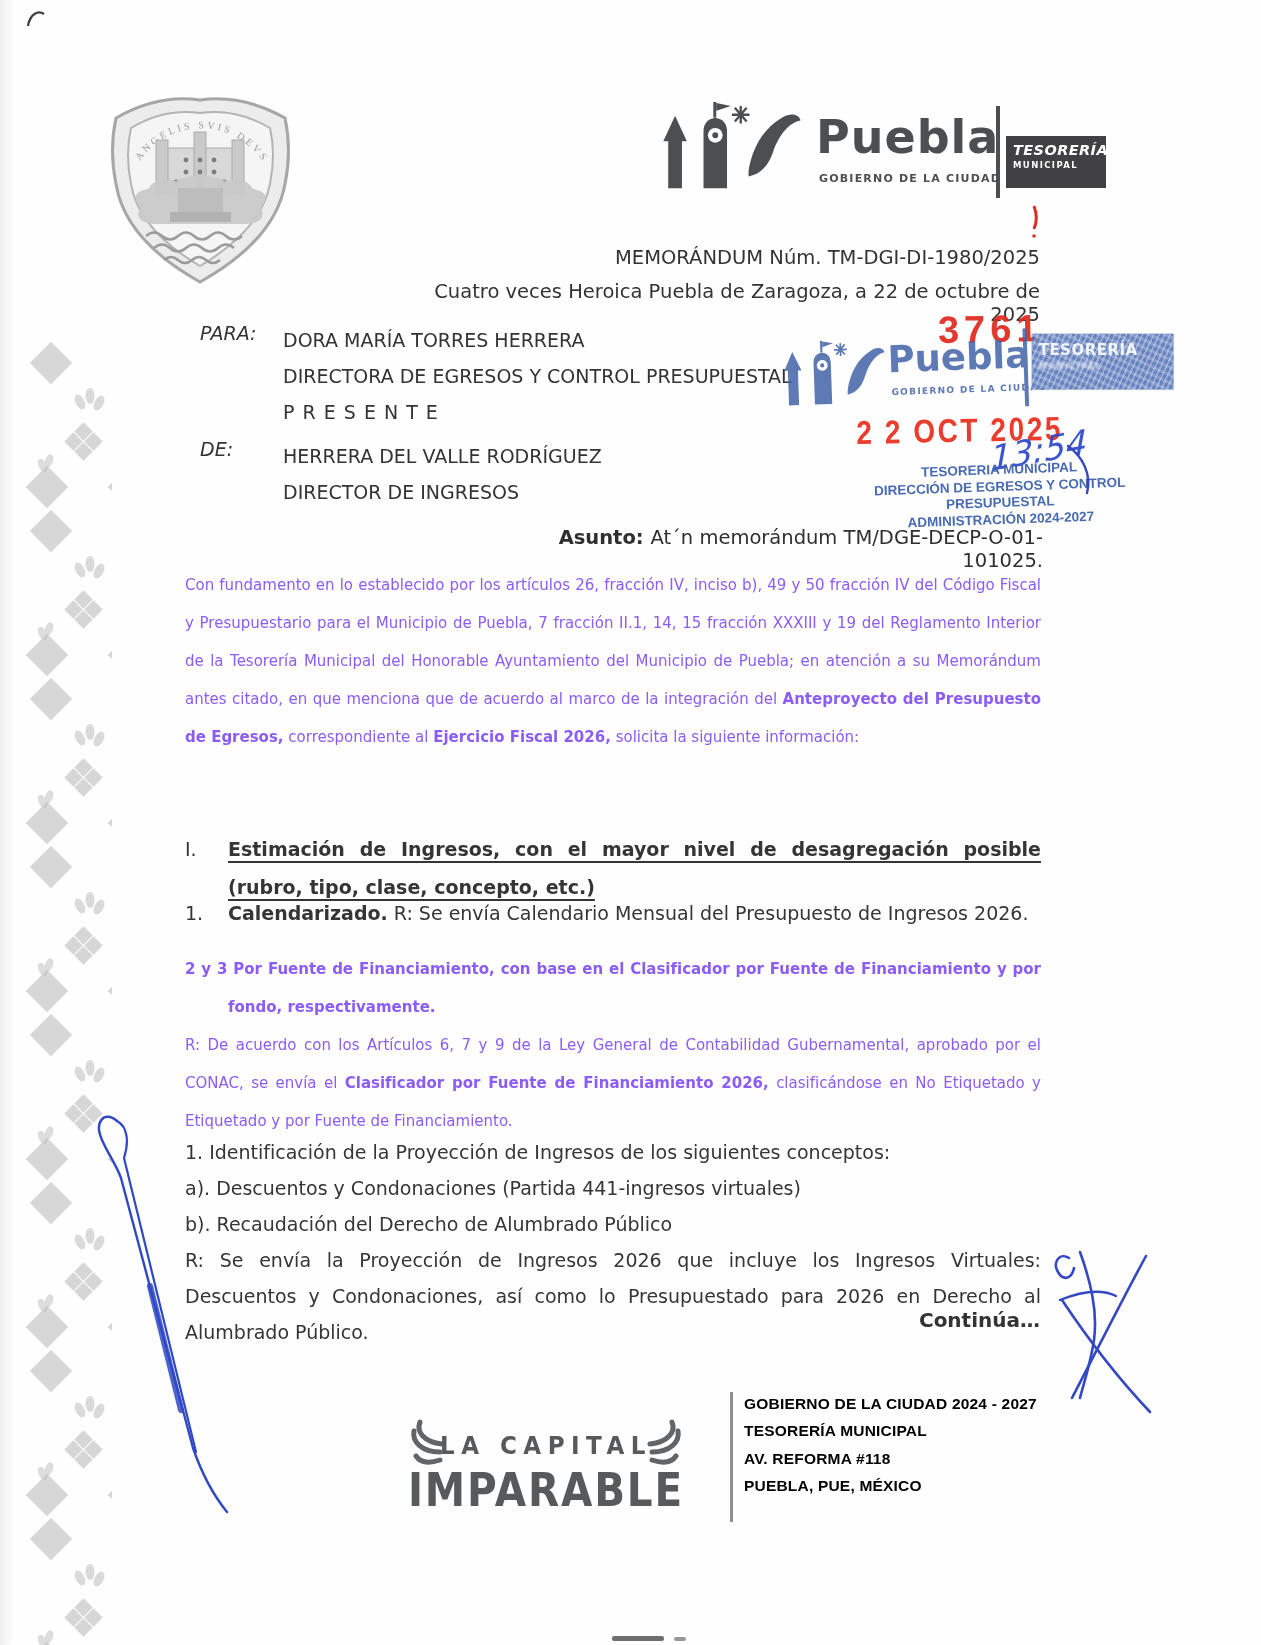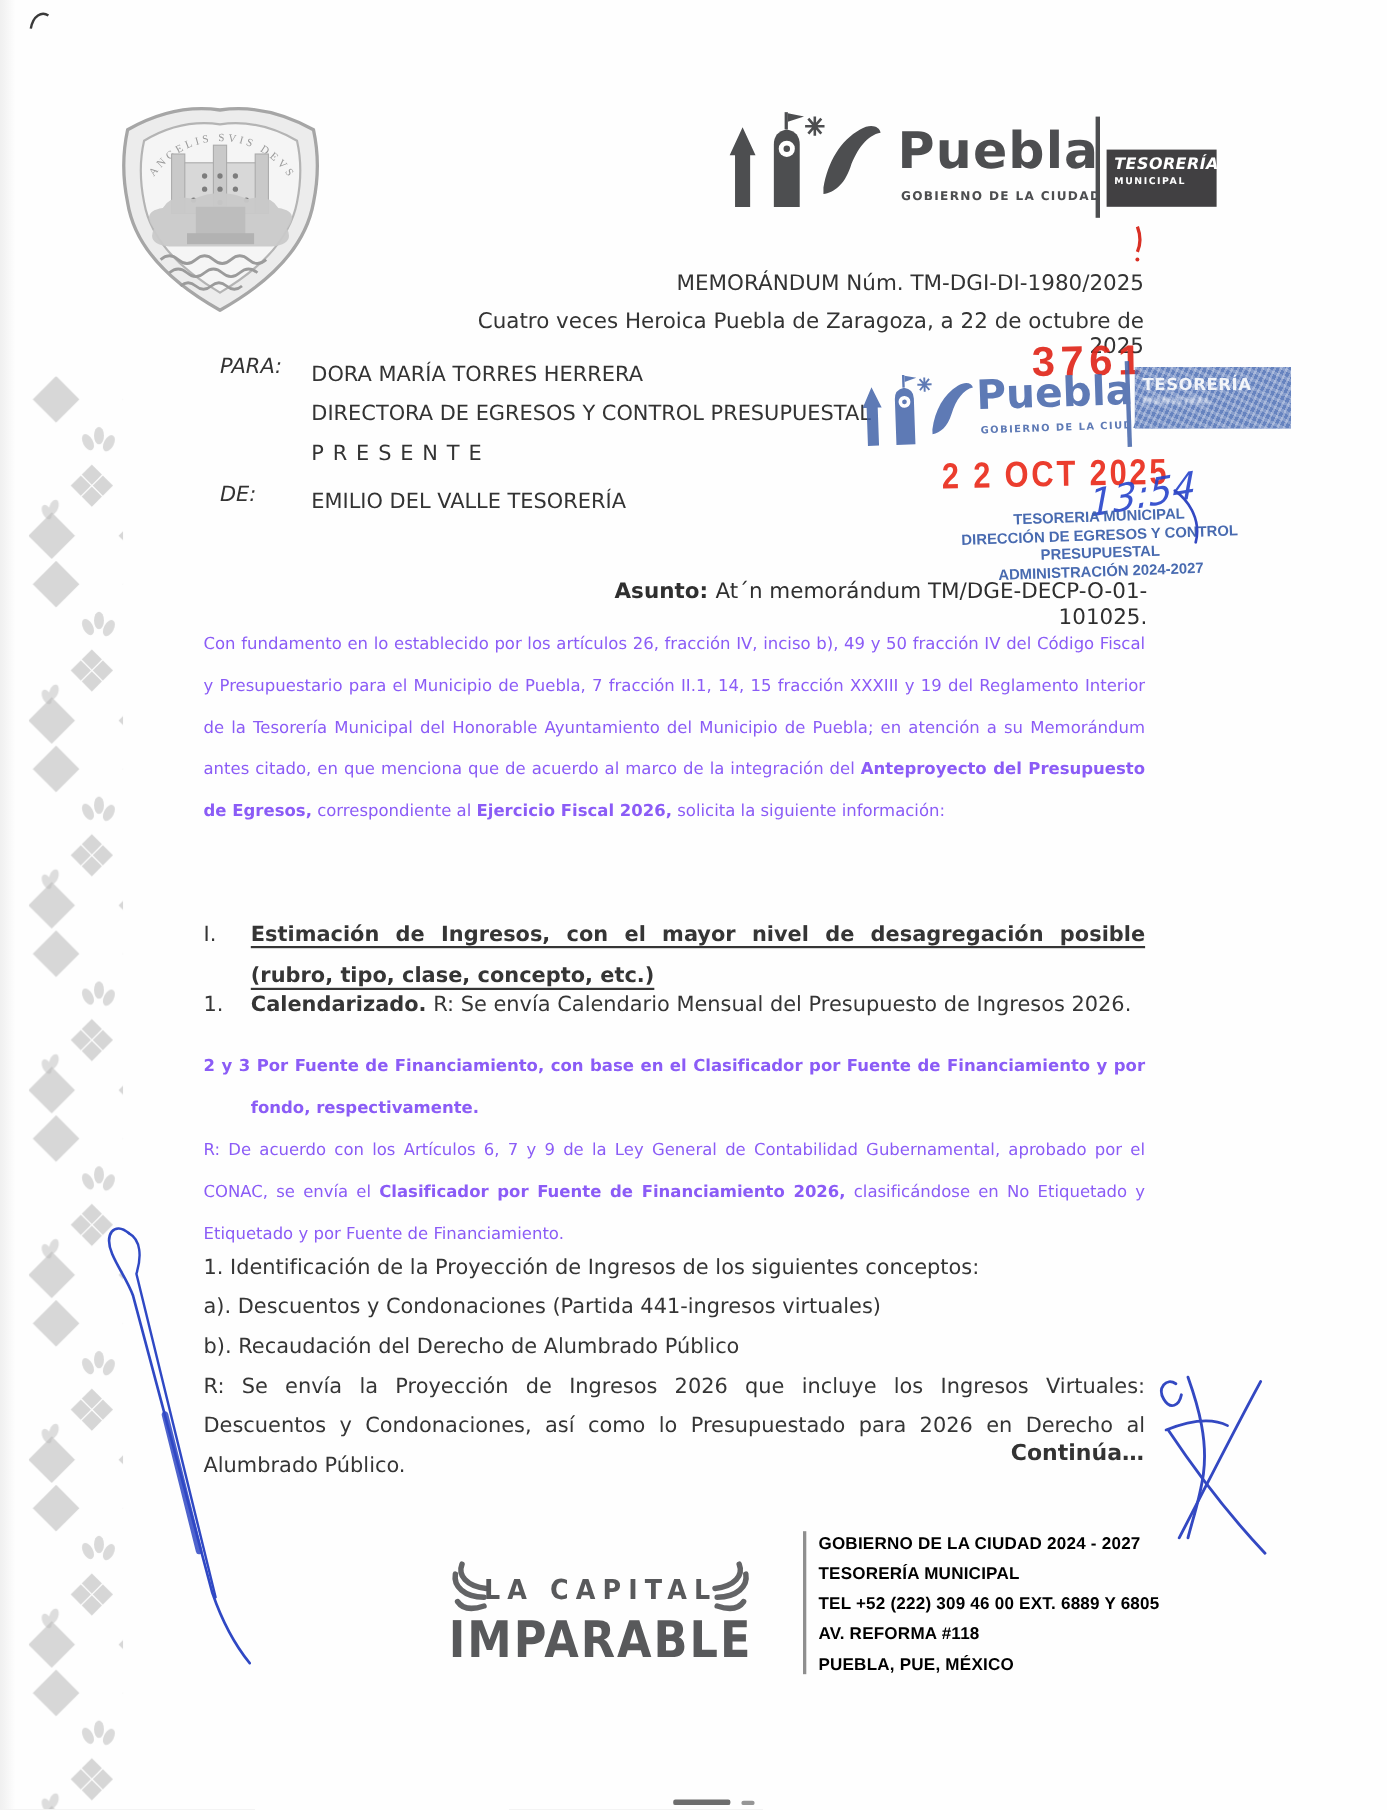--- a/index.html
+++ b/index.html
@@ -176,21 +176,22 @@
 
   <div class="abs addr-label" style="left:200px;top:322px;">PARA:</div>
   <div class="abs addr-lines" style="left:283px;top:322px;">
     <div>DORA MARÍA TORRES HERRERA</div>
     <div>DIRECTORA DE EGRESOS Y CONTROL PRESUPUESTAL</div>
     <div class="present">P R E S E N T E</div>
   </div>
 
   <div class="abs addr-label" style="left:200px;top:438px;">DE:</div>
   <div class="abs addr-lines" style="left:283px;top:438px;">
-    <div>EMILIO DEL VALLE TESORERÍA</div>
+    <div>HERRERA DEL VALLE RODRÍGUEZ</div>
+    <div>DIRECTOR DE INGRESOS</div>
   </div>
 
   <div class="abs stamp-folio">3761</div>
   <div class="abs stamp-logo">
     <svg class="skyline" viewBox="0 0 150 100">
       <g fill="currentColor">
         <path d="M14,90 L14,42 L9,42 L21,16 L33,42 L28,42 L28,90 Z"></path>
         <path d="M50,90 L50,32 Q50,20 62,18 Q74,20 74,32 L74,90 Z"></path>
         <circle cx="62" cy="36" r="7.5" fill="#fff"></circle>
         <circle cx="62" cy="36" r="3" fill="currentColor"></circle>
@@ -254,21 +255,20 @@
       <path d="M256,38 C274,38 284,28 282,17"></path>
       <path d="M256,46 C268,50 276,48 280,42"></path>
     </g>
     <text x="150" y="40" text-anchor="middle" font-family="DejaVu Sans,sans-serif" font-size="25" font-weight="bold" letter-spacing="7" fill="#58595b" textLength="212" lengthAdjust="spacingAndGlyphs">LA CAPITAL</text>
     <text x="150" y="92" text-anchor="middle" font-family="DejaVu Sans,sans-serif" font-size="46" font-weight="bold" letter-spacing="2" fill="#58595b" textLength="276" lengthAdjust="spacingAndGlyphs">IMPARABLE</text>
   </svg>
   <div class="abs footer-divider"></div>
   <div class="abs footer-lines">
     <div>GOBIERNO DE LA CIUDAD 2024 - 2027</div>
     <div>TESORERÍA MUNICIPAL</div>
-    <div>TEL +52 (222) 309 46 00 EXT. 6889 Y 6805</div>
     <div>AV. REFORMA #118</div>
     <div>PUEBLA, PUE, MÉXICO</div>
   </div>
 
   <svg class="overlay" viewBox="0 0 1261 1645">
     <g stroke="#2f48c4" fill="none" stroke-linecap="round">
       <path d="M117,1121 C104,1110 94,1122 102,1140 C108,1154 116,1164 121,1178 L193,1448 C203,1477 214,1496 227,1512" stroke-width="2.4"></path>
       <path d="M117,1121 C128,1127 129,1142 124,1158 L196,1452" stroke-width="2.2"></path>
       <path d="M150,1286 L181,1410" stroke-width="6" opacity=".85"></path>
     </g>

